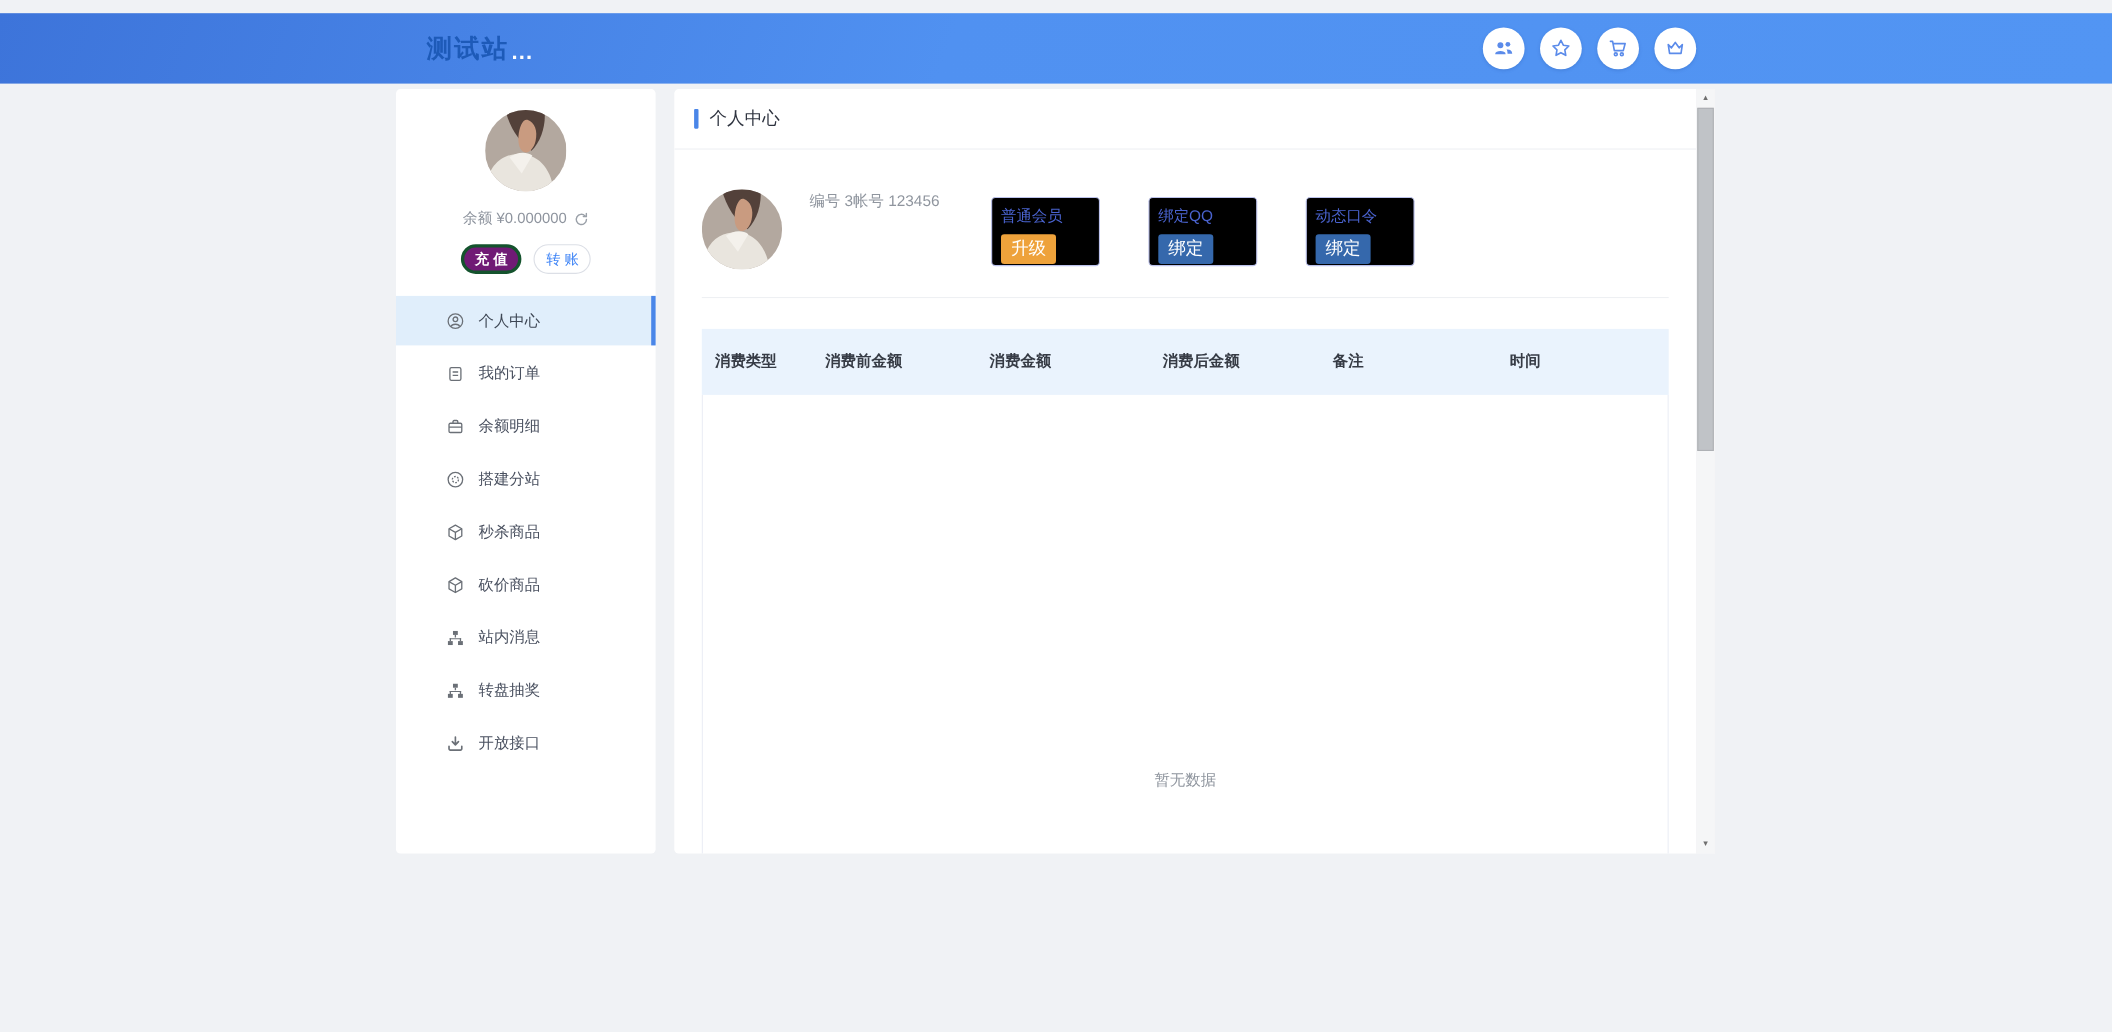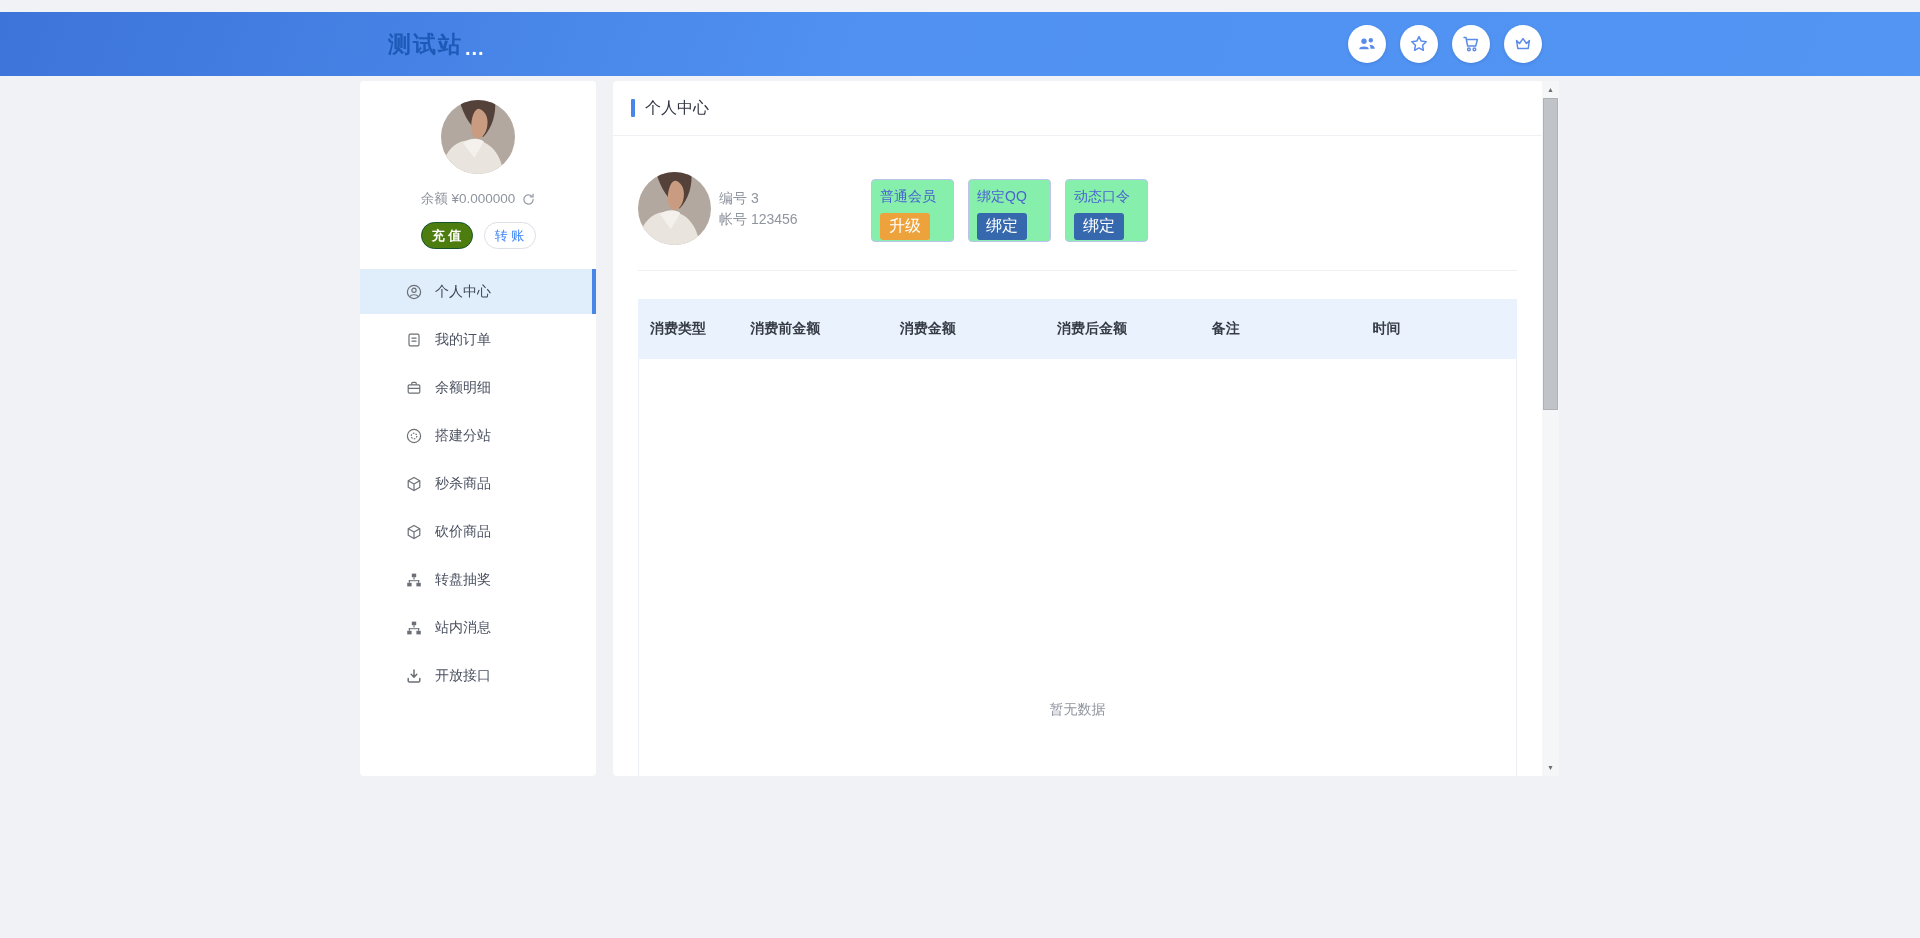--- a/index.html
+++ b/index.html
@@ -35,21 +35,21 @@
     margin-top:16px;text-align:center;font-size:13.5px;color:#8e949e;
     display:flex;align-items:center;justify-content:center;gap:7px;
   }
   .refresh-icon{cursor:pointer;display:inline-flex;}
   .btn-row{margin-top:14px;display:flex;justify-content:center;gap:11px;}
   .btn{
     height:27px;min-width:52px;padding:0 10px;border-radius:14px;font-size:13px;
     display:inline-flex;align-items:center;justify-content:center;cursor:pointer;box-sizing:border-box;
     font-family:inherit;
   }
-  .btn-primary{background:#4d7c0f;border:1px solid #14532d;color:#ffffff;font-weight:bold;}
+  .btn-primary{background:#701a75;border:3px solid #14532d;color:#ffffff;font-weight:bold;}
   .btn-plain{background:#ffffff;border:1px solid #dcdfe6;color:#3b82f6;}
   .menu{margin-top:20px;}
   .menu-item{
     height:45px;margin-bottom:3px;display:flex;align-items:center;
     padding-left:46px;cursor:pointer;font-size:14px;color:#4a5160;
   }
   .menu-item .micon{width:16px;height:16px;margin-right:13px;display:inline-flex;flex:none;}
   .menu-item.active{
     background:#e0eefb;border-right:4px solid #4a86e8;color:#3d4654;
   }
@@ -67,27 +67,27 @@
   .tab{
     height:38px;box-sizing:border-box;padding:0 21px;font-size:14px;display:flex;align-items:center;
     cursor:pointer;border-radius:4px 4px 0 0;
   }
   .tab.active{background:#ffffff;border:1px solid #e2e6ed;border-bottom:none;color:#5a7ddd;}
   .tab.inactive{background:#f1f1f3;border:1px solid #dfe1e6;color:#32363e;}
   .profile-row{margin:36px 0 0 25px;display:flex;align-items:flex-start;}
   .profile-avatar{width:73px;height:73px;border-radius:50%;overflow:hidden;flex:none;}
   .profile-avatar svg{display:block;width:100%;height:100%;}
   .profile-info{
-    margin-left:8px;width:152px;height:73px;display:flex;flex-direction:column;justify-content:center;
+    margin-left:8px;width:152px;height:73px;display:flex;flex-direction:row;justify-content:center;
     font-size:14px;color:#8f959e;line-height:21px;
   }
   .cards{display:flex;gap:14px;margin-top:7px;}
   .pcard{
-    width:83px;height:63px;box-sizing:border-box;background:#86efac;border:1px solid #bcc2ec;
-    border-radius:4px;padding:8px 0 0 8px;
+    width:99px;height:63px;box-sizing:border-box;background:#000000;border:1px solid #bcc2ec;
+    border-radius:4px;padding:8px 0 0 8px;margin-left:30px;
   }
   .pcard-title{font-size:14px;color:#4a63cf;white-space:nowrap;}
   .pcard-btn{
     margin-top:7px;display:inline-block;padding:3px 9px;border:none;border-radius:3px;
     font-size:16px;color:#ffffff;cursor:pointer;font-family:inherit;
   }
   .pcard-btn.orange{background:#eea23b;}
   .pcard-btn.blue{background:#3568ac;}
   .divider{margin:25px 25px 0;height:1px;background:#eef0f3;}
   .table{margin:28px 25px 0;}
@@ -237,34 +237,34 @@
       <span class="micon">
         <svg viewBox="0 0 16 16" width="16" height="16" fill="#6b7077" stroke="none">
           <rect x="5.8" y="1.6" width="4.4" height="3.6"></rect>
             <rect x="1.2" y="10.8" width="4.4" height="3.6"></rect>
             <rect x="10.4" y="10.8" width="4.4" height="3.6"></rect>
           <path d="M7.4 5.2h1.2v2.4H7.4z"></path>
             <path d="M2.8 8.2h10.4v1H2.8z"></path>
             <path d="M2.8 8.2h1.2v2.6H2.8zM12 8.2h1.2v2.6H12z"></path>
         </svg>
       </span>
-      <span>转盘抽奖</span>
+      <span>站内消息</span>
     </div>
     <div class="menu-item">
       <span class="micon">
         <svg viewBox="0 0 16 16" width="16" height="16" fill="#6b7077" stroke="none">
           <rect x="5.8" y="1.6" width="4.4" height="3.6"></rect>
             <rect x="1.2" y="10.8" width="4.4" height="3.6"></rect>
             <rect x="10.4" y="10.8" width="4.4" height="3.6"></rect>
           <path d="M7.4 5.2h1.2v2.4H7.4z"></path>
             <path d="M2.8 8.2h10.4v1H2.8z"></path>
             <path d="M2.8 8.2h1.2v2.6H2.8zM12 8.2h1.2v2.6H12z"></path>
         </svg>
       </span>
-      <span>站内消息</span>
+      <span>转盘抽奖</span>
     </div>
     <div class="menu-item">
       <span class="micon">
         <svg viewBox="0 0 16 16" width="16" height="16" fill="none" stroke="#6b7077" stroke-width="1.5" stroke-linecap="round" stroke-linejoin="round">
           <path d="M8 2v7M5.2 6.2L8 9.2l2.8-3"></path>
             <path d="M2.2 10.5v2.2a1.2 1.2 0 0 0 1.2 1.2h9.2a1.2 1.2 0 0 0 1.2-1.2v-2.2"></path>
         </svg>
       </span>
       <span>开放接口</span>
     </div>

